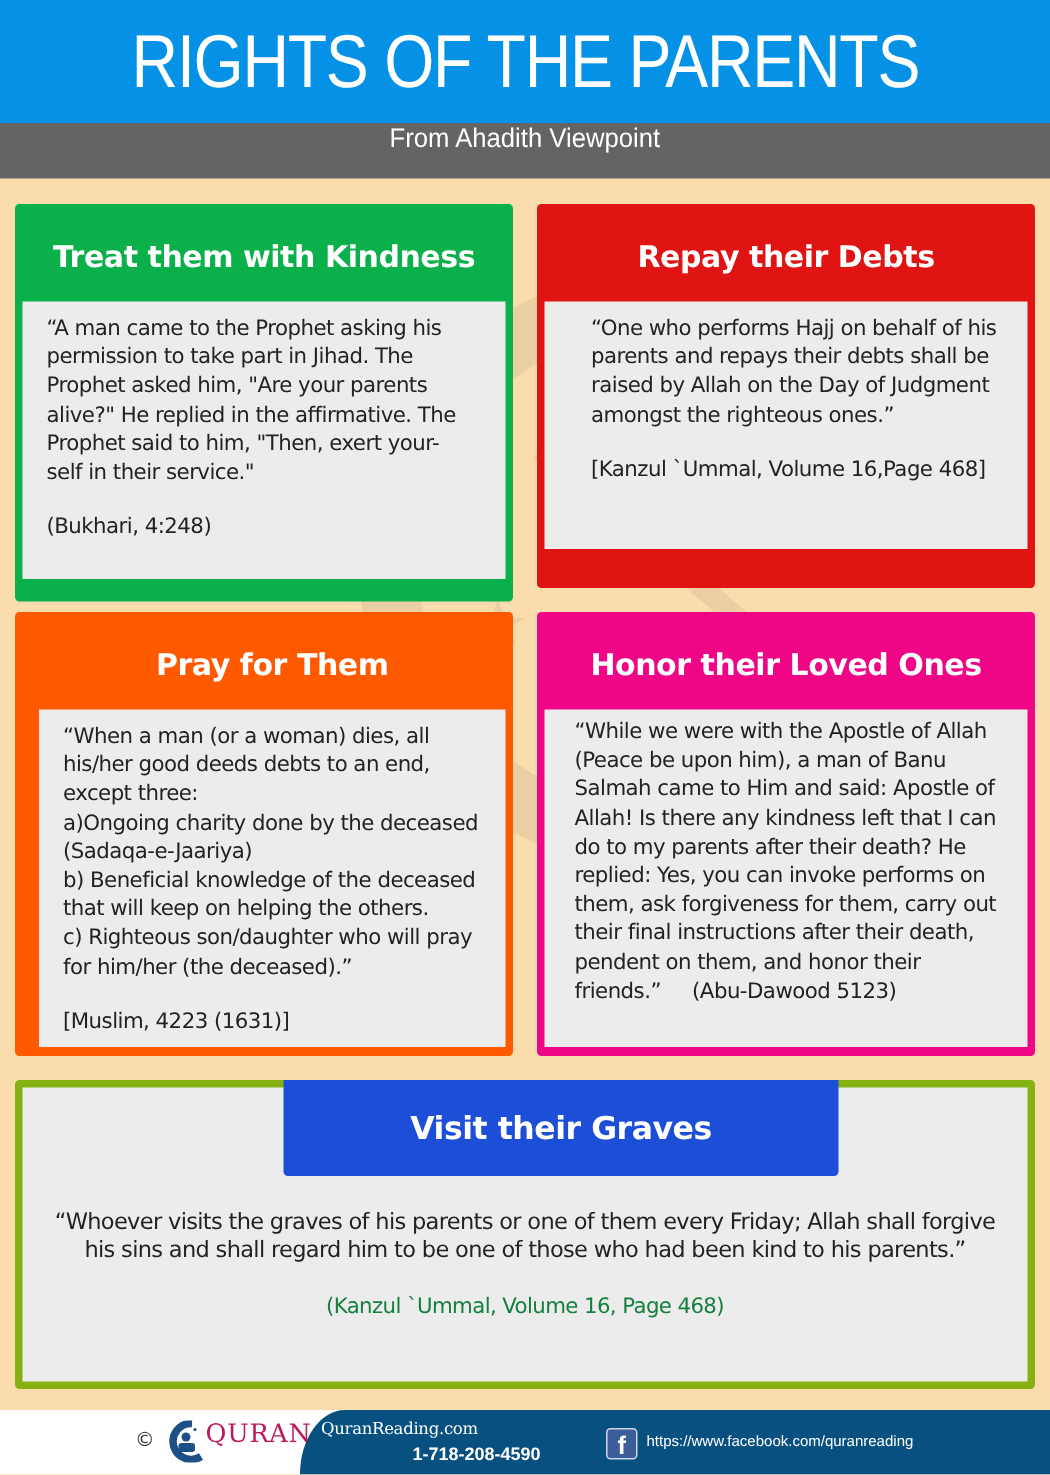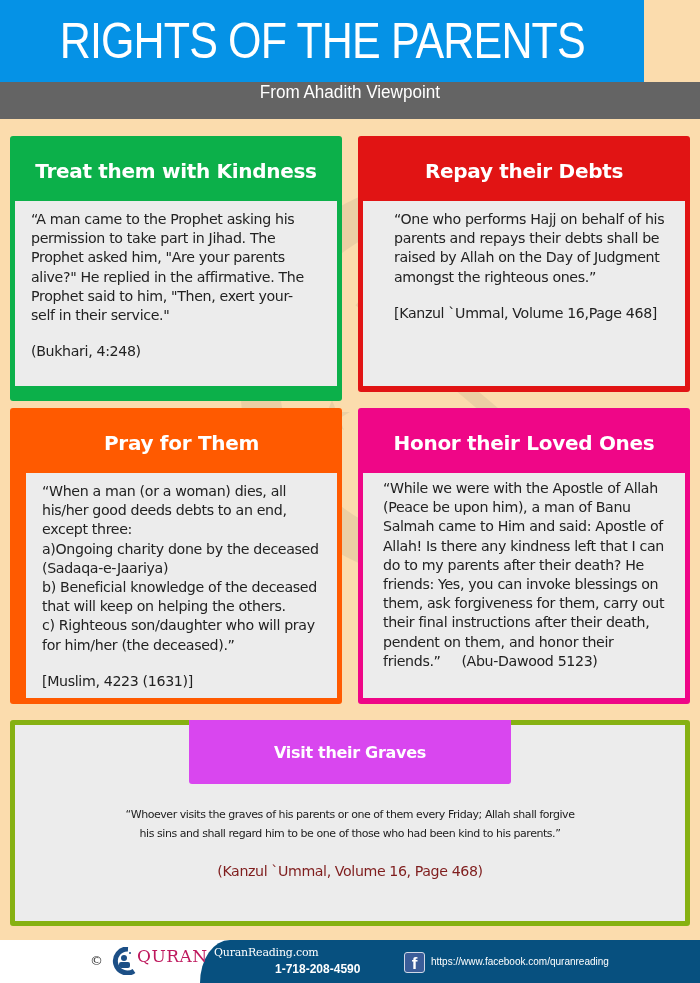--- a/index.html
+++ b/index.html
@@ -1,49 +1,49 @@
 <!DOCTYPE html>
 <html><head>
 <meta charset="utf-8">
 <style>
   * { box-sizing: border-box; margin: 0; padding: 0; }
   html, body { width: 700px; height: 983px; overflow: hidden; }
   body { background: #fbdcad; position: relative; font-family: "DejaVu Sans", sans-serif; }
 
-  .title-bar { position: absolute; left: 0; top: 0; width: 644px; height: 82px; background: #0592e6; display: flex; align-items: center; justify-content: center; }
+  .title-bar { position: absolute; left: 0; top: 0; width: 700px; height: 82px; background: #0592e6; display: flex; align-items: center; justify-content: center; }
   .title-bar h1 { color: #fff; font-family: "Liberation Sans", sans-serif; font-weight: normal; font-size: 50px; letter-spacing: -1px; transform: scaleX(0.86); white-space: nowrap; }
 
   .subtitle-bar { position: absolute; left: 0; top: 82px; width: 700px; height: 37px; background: #646464; display: flex; justify-content: center; }
   .subtitle-bar span { color: #fff; font-family: "Liberation Sans", sans-serif; font-size: 18px; transform: scaleX(0.95); }
 
   .watermark { position: absolute; left: 200px; top: 180px; width: 320px; height: 520px; pointer-events: none; opacity: 0.09; }
 
   .card { position: absolute; border-radius: 3px; padding: 5px; }
   .card-header { height: 60px; display: flex; align-items: center; justify-content: center; color: #fff; font-family: "DejaVu Sans", sans-serif; font-weight: bold; font-size: 20px; letter-spacing: -0.3px; }
   .card-body { background: #ececec; color: #222; font-family: "DejaVu Sans", sans-serif; font-size: 14.2px; line-height: 19.2px; letter-spacing: -0.35px; padding: 9px 10px 8px 16px; }
   .card-body p.source { margin-top: 17px; }
 
   .green { background: #0cb04a; }
   .red { background: #e11414; }
   .orange { background: #ff5a00; padding-left: 16px; }
   .pink { background: #ef0687; }
 
   #card-kindness { left: 10px; top: 136px; width: 332px; height: 265px; }
   #card-kindness .card-body { height: 185px; }
   #card-debts { left: 358px; top: 136px; width: 332px; height: 256px; }
-  #card-debts .card-body { height: 185px; padding-left: 31px; }
+  #card-debts .card-body { height: 165px; padding-left: 31px; }
   #card-pray { left: 10px; top: 408px; width: 332px; height: 296px; }
   #card-pray .card-body { height: 225px; }
   #card-honor { left: 358px; top: 408px; width: 332px; height: 296px; }
   #card-honor .card-body { height: 225px; padding-top: 6px; padding-left: 20px; }
 
   #card-graves { position: absolute; left: 10px; top: 720px; width: 680px; height: 206px; background: #ececec; border: 5px solid #86b112; border-radius: 3px; }
-  .graves-header { position: absolute; left: 174px; top: -5px; width: 322px; height: 64px; background: #d946ef; border-radius: 0 0 3px 3px; display: flex; align-items: center; justify-content: center; color: #fff; font-weight: bold; font-size: 16px; letter-spacing: -0.3px; }
-  .graves-text { position: absolute; left: 0; top: 80px; width: 670px; text-align: center; color: #222; font-size: 11px; line-height: 19px; letter-spacing: -0.45px; }
-  .graves-source { position: absolute; left: 0; top: 138px; width: 670px; text-align: center; color: #7f1d1d; font-size: 14.2px; letter-spacing: -0.4px; }
+  .graves-header { position: absolute; left: 174px; top: -5px; width: 370px; height: 64px; background: #1d4ed8; border-radius: 0 0 3px 3px; display: flex; align-items: center; justify-content: center; color: #fff; font-weight: bold; font-size: 21px; letter-spacing: -0.3px; }
+  .graves-text { position: absolute; left: 0; top: 80px; width: 670px; text-align: center; color: #222; font-size: 15px; line-height: 19px; letter-spacing: -0.45px; }
+  .graves-source { position: absolute; left: 0; top: 138px; width: 670px; text-align: center; color: #15803d; font-size: 14.2px; letter-spacing: -0.4px; }
 
   .footer { position: absolute; left: 0; top: 940px; width: 700px; height: 43px; background: #fff; }
   .footer-band { position: absolute; left: 200px; top: 0; width: 500px; height: 43px; background: #07507f; border-top-left-radius: 30px 43px; }
   .copyright { position: absolute; left: 90px; top: 13px; font-size: 13px; color: #333; }
   .logo-icon { position: absolute; left: 110px; top: 7px; width: 26px; height: 28px; }
   .logo-quran { position: absolute; left: 137px; top: 6px; font-family: "DejaVu Serif", serif; font-size: 17px; color: #be185d; letter-spacing: 0.5px; }
   .logo-reading { position: absolute; left: 161px; top: 25px; font-family: "Liberation Sans", sans-serif; font-size: 8px; color: #1c4f86; letter-spacing: 2.5px; margin-top: 21px; }
   .site-link { position: absolute; left: 214px; top: 6px; font-family: "DejaVu Serif", serif; font-size: 11px; color: #fff; letter-spacing: -0.2px; }
   .phone { position: absolute; left: 227px; top: 22px; font-family: "Liberation Sans", sans-serif; font-weight: bold; font-size: 12px; color: #fff; margin-left: 48px; }
   .fb-icon { position: absolute; left: 404px; top: 12px; width: 21px; height: 21px; background: #3b5d99; border: 1px solid #cfd8e6; border-radius: 3px; color: #fff; font-family: "Liberation Sans", sans-serif; font-weight: bold; font-size: 17px; line-height: 22px; text-align: center; overflow: hidden; }
@@ -106,21 +106,21 @@
 </div>
 
 <div class="card pink" id="card-honor">
   <div class="card-header">Honor their Loved Ones</div>
   <div class="card-body">
     <div>“While we were with the Apostle of Allah</div>
     <div>(Peace be upon him), a man of Banu</div>
     <div>Salmah came to Him and said: Apostle of</div>
     <div>Allah! Is there any kindness left that I can</div>
     <div>do to my parents after their death? He</div>
-    <div>friends: Yes, you can invoke blessings on</div>
+    <div>replied: Yes, you can invoke performs on</div>
     <div>them, ask forgiveness for them, carry out</div>
     <div>their final instructions after their death,</div>
     <div>pendent on them, and honor their</div>
     <div style="white-space:pre">friends.”     (Abu-Dawood 5123)</div>
   </div>
 </div>
 
 <div id="card-graves">
   <div class="graves-header">Visit their Graves</div>
   <div class="graves-text">

